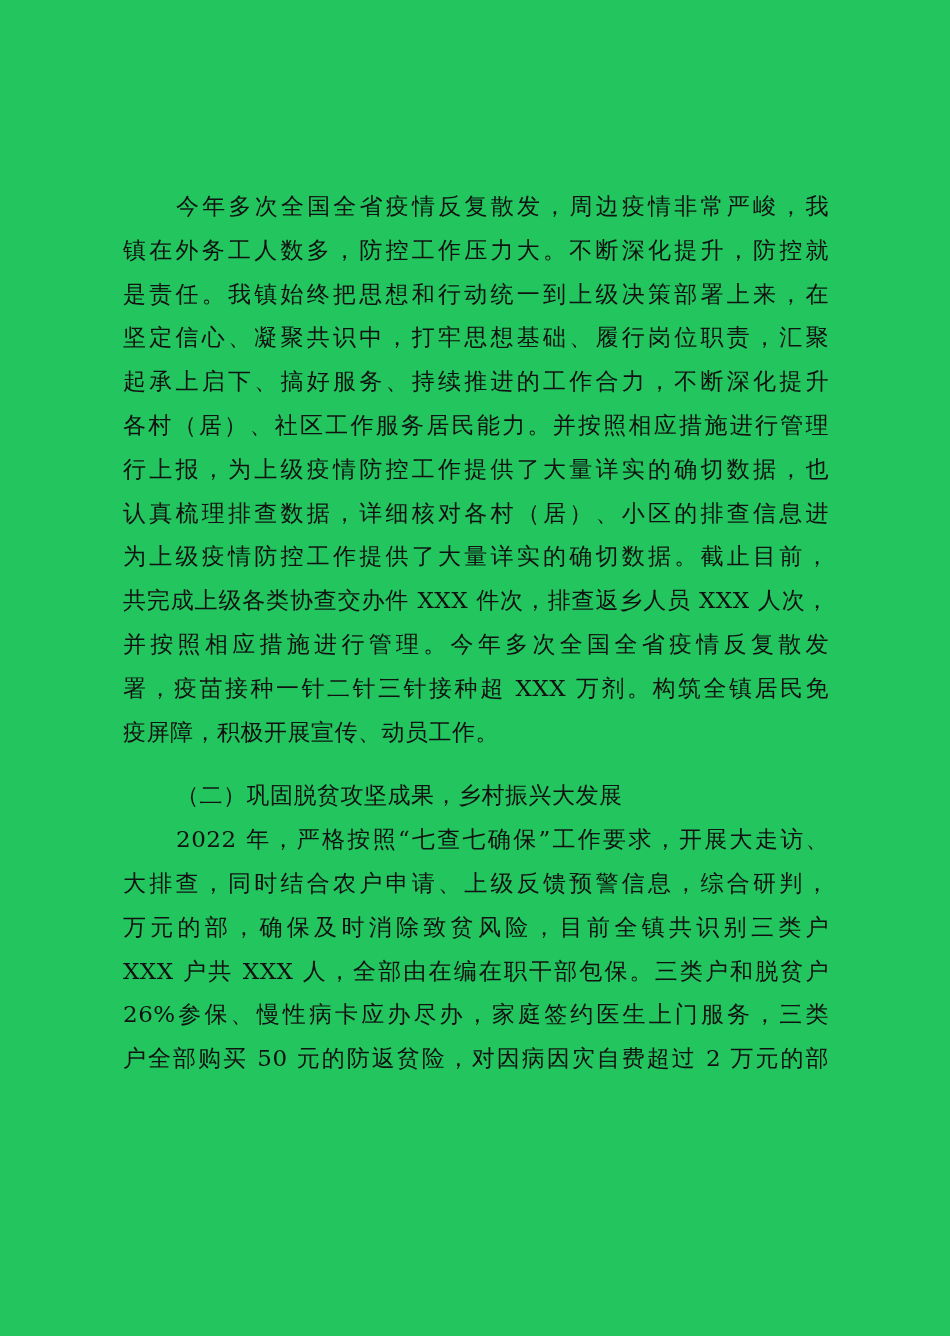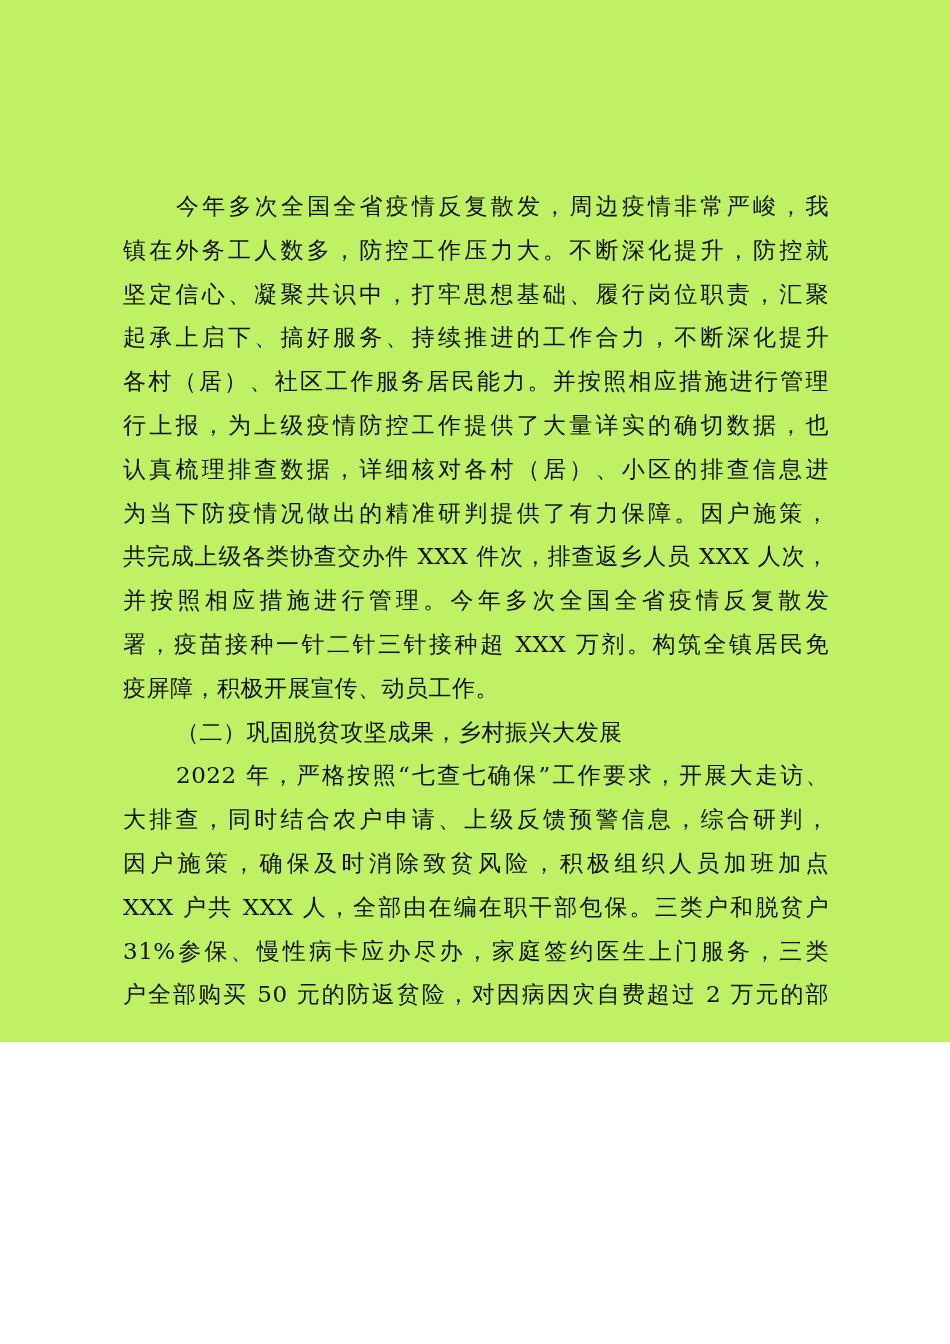--- a/index.html
+++ b/index.html
@@ -11,22 +11,22 @@
       width: 950px;
       height: 1344px;
       position: relative;
       overflow: hidden;
     }
     .page {
       position: absolute;
       left: 0;
       top: 0;
       width: 950px;
-      height: 1042px;
-      background: #bef264;
+      height: 1336px;
+      background: #22c55e;
     }
     .content {
       position: absolute;
       left: 123px;
       top: 185px;
       width: 706px;
       color: #111111;
       font-family: "DejaVu Serif", "Liberation Serif", serif;
       font-size: 23px;
       line-height: 43.8px;
@@ -41,50 +41,52 @@
     }
     .line.last {
       text-align-last: left;
     }
     .line.indent {
       padding-left: 53px;
     }
     .line.heading {
       padding-left: 53px;
       text-align-last: left;
+      margin-top: 20px;
     }
   </style>
 </head>
 <body>
 
 <div class="page">
   <div class="content">
 
     <div>
       <span class="line indent">今年多次全国全省疫情反复散发，周边疫情非常严峻，我</span>
       <span class="line">镇在外务工人数多，防控工作压力大。不断深化提升，防控就</span>
+      <span class="line">是责任。我镇始终把思想和行动统一到上级决策部署上来，在</span>
       <span class="line">坚定信心、凝聚共识中，打牢思想基础、履行岗位职责，汇聚</span>
       <span class="line">起承上启下、搞好服务、持续推进的工作合力，不断深化提升</span>
       <span class="line">各村（居）、社区工作服务居民能力。并按照相应措施进行管理</span>
       <span class="line">行上报，为上级疫情防控工作提供了大量详实的确切数据，也</span>
       <span class="line">认真梳理排查数据，详细核对各村（居）、小区的排查信息进</span>
-      <span class="line">为当下防疫情况做出的精准研判提供了有力保障。因户施策，</span>
+      <span class="line">为上级疫情防控工作提供了大量详实的确切数据。截止目前，</span>
       <span class="line">共完成上级各类协查交办件 XXX 件次，排查返乡人员 XXX 人次，</span>
       <span class="line">并按照相应措施进行管理。今年多次全国全省疫情反复散发</span>
       <span class="line">署，疫苗接种一针二针三针接种超 XXX 万剂。构筑全镇居民免</span>
       <span class="line last">疫屏障，积极开展宣传、动员工作。</span>
     </div>
 
     <div>
       <span class="line heading">（二）巩固脱贫攻坚成果，乡村振兴大发展</span>
     </div>
 
     <div>
       <span class="line indent">2022 年，严格按照“七查七确保”工作要求，开展大走访、</span>
       <span class="line">大排查，同时结合农户申请、上级反馈预警信息，综合研判，</span>
-      <span class="line">因户施策，确保及时消除致贫风险，积极组织人员加班加点</span>
+      <span class="line">万元的部，确保及时消除致贫风险，目前全镇共识别三类户</span>
       <span class="line">XXX 户共 XXX 人，全部由在编在职干部包保。三类户和脱贫户</span>
-      <span class="line">31%参保、慢性病卡应办尽办，家庭签约医生上门服务，三类</span>
+      <span class="line">26%参保、慢性病卡应办尽办，家庭签约医生上门服务，三类</span>
       <span class="line">户全部购买 50 元的防返贫险，对因病因灾自费超过 2 万元的部</span>
     </div>
 
   </div>
 </div>
 
 </body></html>

